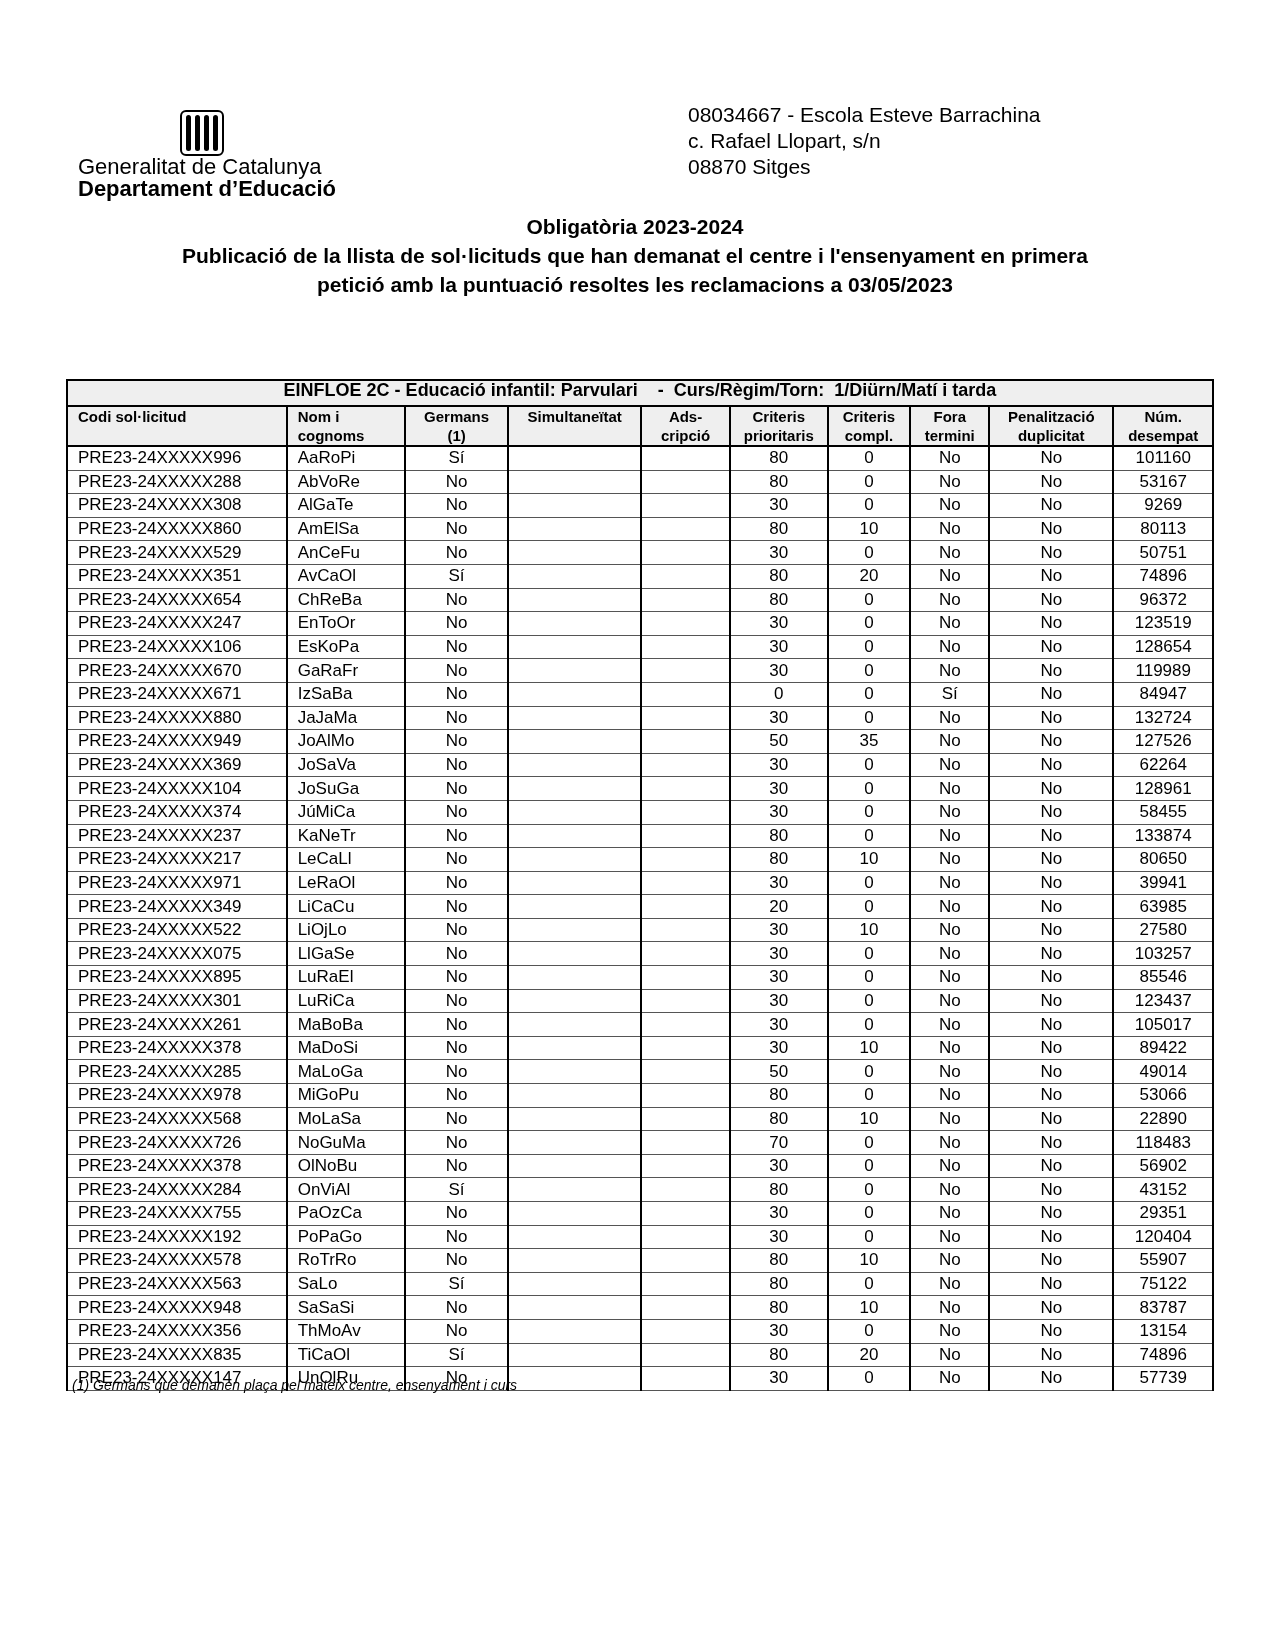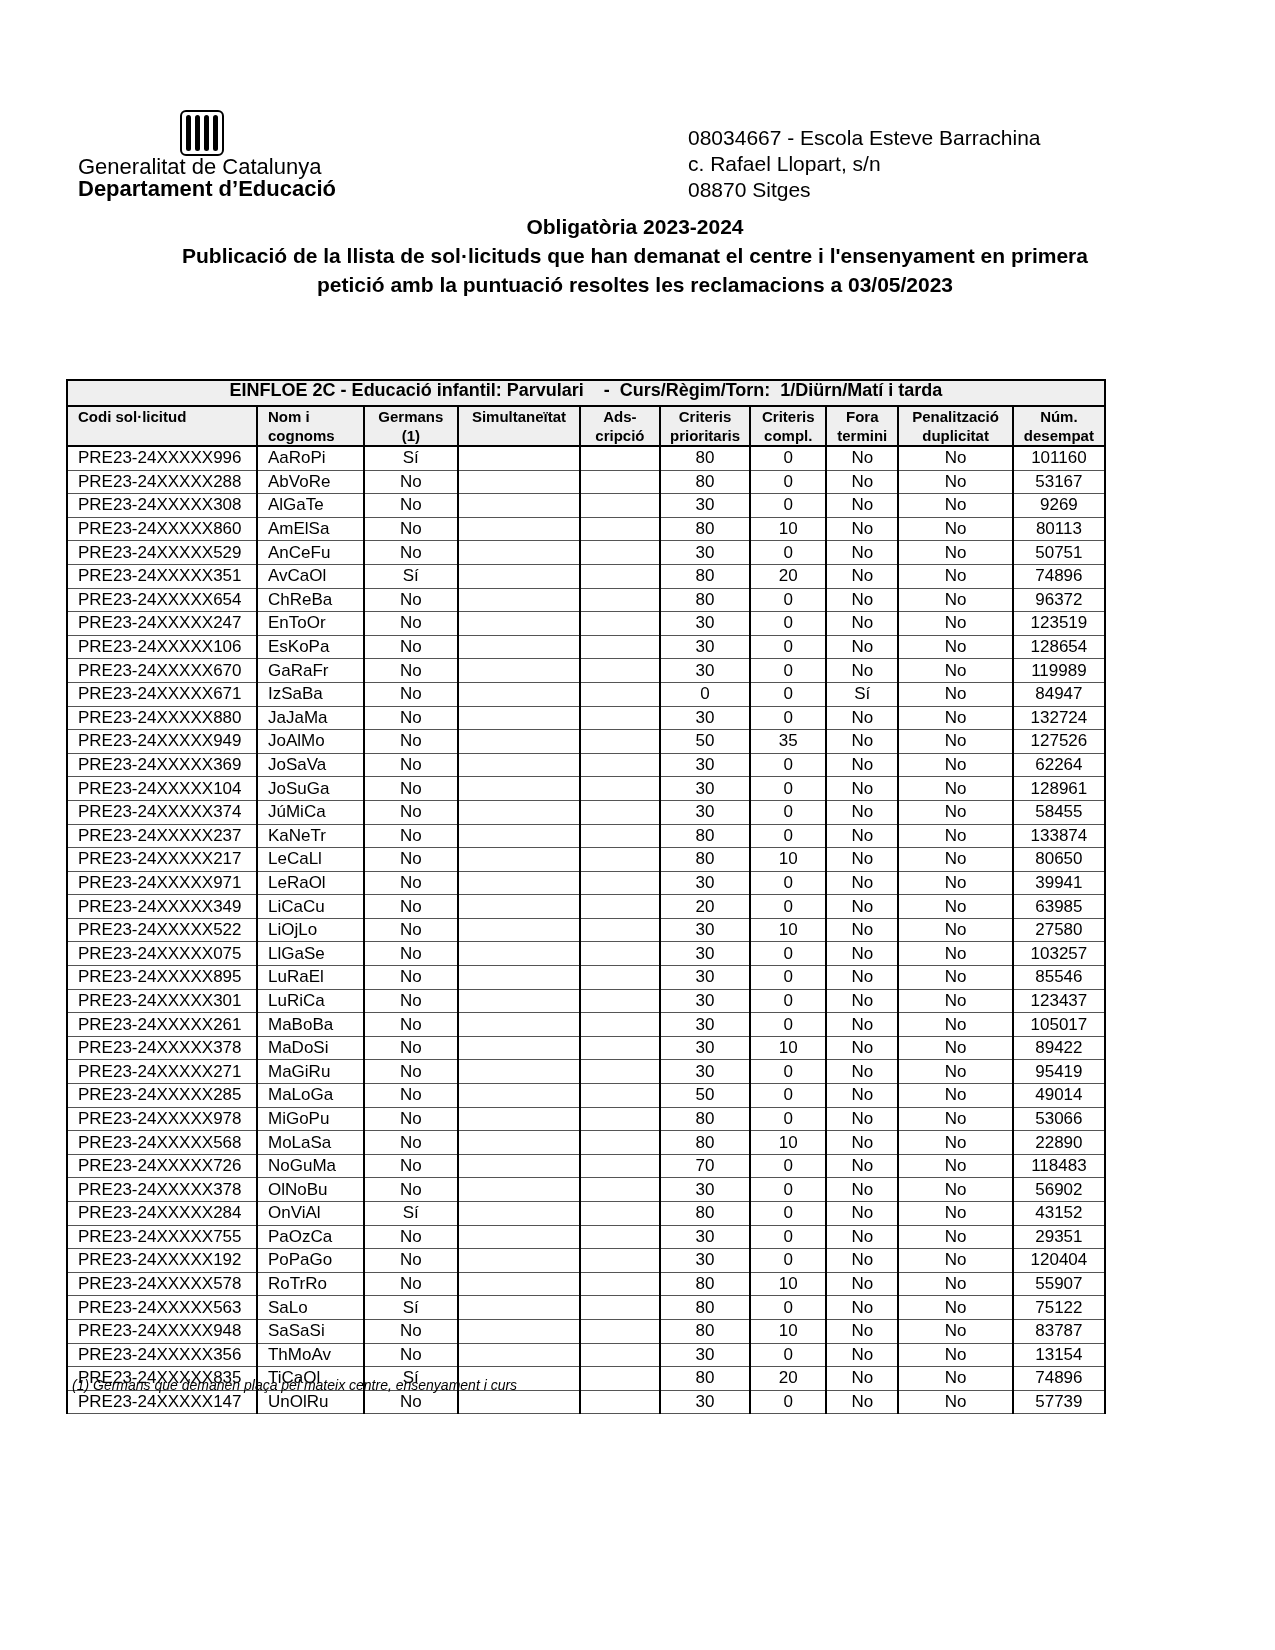--- a/index.html
+++ b/index.html
@@ -3,23 +3,23 @@
 <meta charset="utf-8">
 <style>
   html, body { margin: 0; padding: 0; background: #ffffff; }
   body { width: 1275px; height: 1650px; position: relative; font-family: "Liberation Sans", sans-serif; color: #000; }
   .logo { position: absolute; left: 78px; top: 110px; display: flex; align-items: center; flex-direction: column; }
   .logo-mark { width: 44px; height: 46px; display: flex; justify-content: space-between; align-items: stretch; border: 2px solid #000; border-radius: 6px; padding: 3px 4px; box-sizing: border-box; margin-right: 10px; }
   .logo-mark span { width: 5px; background: #000; border-radius: 3px; }
   .logo-text { line-height: 22px; }
   .logo-l1 { font-size: 22px; font-weight: normal; }
   .logo-l2 { font-size: 22px; font-weight: bold; }
-  .school { position: absolute; left: 688px; top: 102px; font-size: 21px; line-height: 26px; margin-top: 23px; }
+  .school { position: absolute; left: 688px; top: 102px; font-size: 21px; line-height: 26px; }
   .titles { position: absolute; left: 75px; top: 212px; font-size: 21px; font-weight: bold; line-height: 29px; width: 1120px; text-align: center; }
-  table.list { position: absolute; left: 66px; top: 379px; width: 1040px; border-collapse: collapse; font-size: 17px; }
+  table.list { position: absolute; left: 66px; top: 379px; width: 1148px; border-collapse: collapse; font-size: 17px; }
   table.list td, table.list th { border: 2px solid #000; padding: 0 4px; height: 22.6px; line-height: 20px; }
   table.list tr.body-row td { border-top: 1px solid #555; border-bottom: 1px solid #555; }
   table.list th { background: #efefef; font-size: 15px; font-weight: bold; vertical-align: top; line-height: 19px; }
   table.list th.caption { font-size: 18px; text-align: center; height: 24px; }
   .c { text-align: center; }
   .l { text-align: left; padding-left: 10px !important; }
   .footnote { position: absolute; left: 72px; top: 1377px; font-size: 14px; font-style: italic; }
 </style>
 </head>
 <body>
@@ -416,32 +416,20 @@
         <td class="c">No</td>
         <td class="c"></td>
         <td class="c"></td>
         <td class="c">30</td>
         <td class="c">10</td>
         <td class="c">No</td>
         <td class="c">No</td>
         <td class="c">89422</td>
       </tr>
       <tr class="body-row">
-        <td class="l">PRE23-24XXXXX271</td>
-        <td class="l">MaGiRu</td>
-        <td class="c">No</td>
-        <td class="c"></td>
-        <td class="c"></td>
-        <td class="c">30</td>
-        <td class="c">0</td>
-        <td class="c">No</td>
-        <td class="c">No</td>
-        <td class="c">95419</td>
-      </tr>
-      <tr class="body-row">
         <td class="l">PRE23-24XXXXX285</td>
         <td class="l">MaLoGa</td>
         <td class="c">No</td>
         <td class="c"></td>
         <td class="c"></td>
         <td class="c">50</td>
         <td class="c">0</td>
         <td class="c">No</td>
         <td class="c">No</td>
         <td class="c">49014</td>

